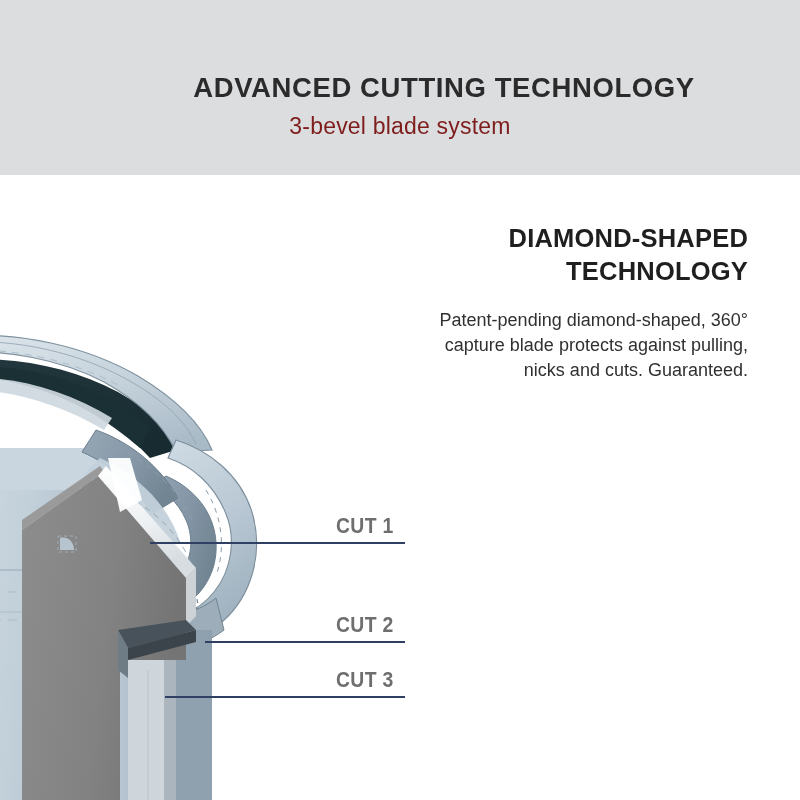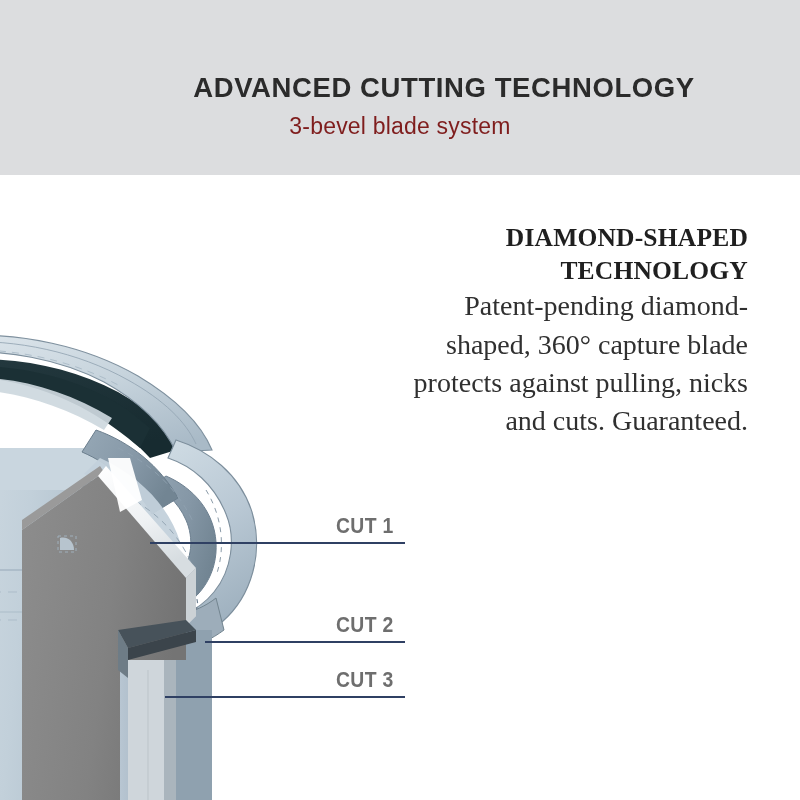--- a/index.html
+++ b/index.html
@@ -52,31 +52,31 @@
     white-space: nowrap;
   }
 
   
   #feature-block {
     position: absolute;
     right: 52px;
     top: 222px;
     width: 344px;
     text-align: right;
-    font-family: Liberation Serif, serif;
   }
   #feature-heading {
     font-size: 25.5px;
     font-weight: 700;
     line-height: 1.28;
     letter-spacing: 0.2px;
     color: #1f1f1f;
   }
   #feature-body {
-    font-size: 28px;
+    margin-top: 21px;
+    font-size: 18px;
     font-weight: 400;
     line-height: 1.37;
     color: #303030;
   }
 
   
   #illustration {
     position: absolute;
     left: 0;
     top: 330px;

